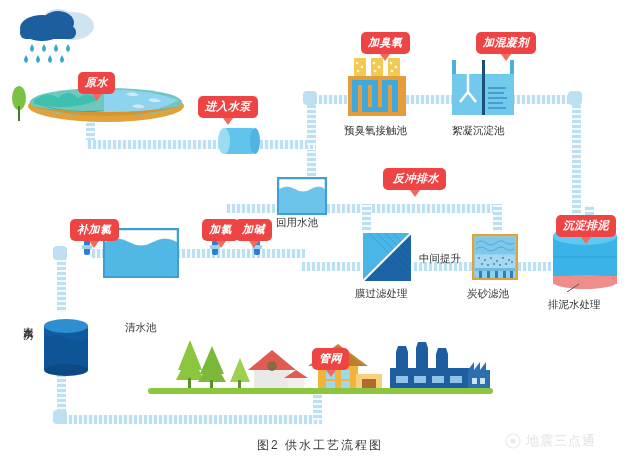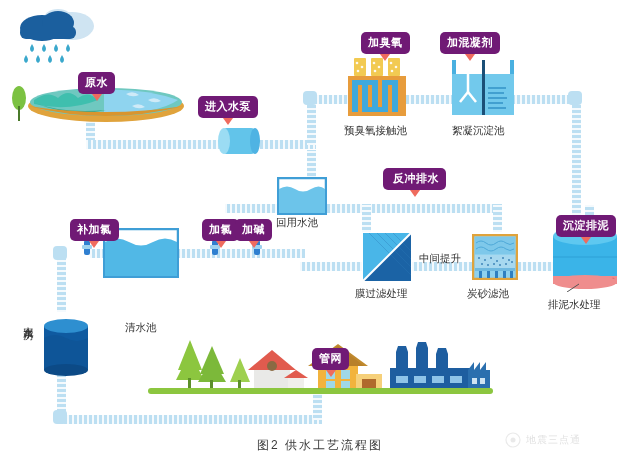--- a/index.html
+++ b/index.html
@@ -6,23 +6,23 @@
   body{
     width:640px;height:475px;overflow:hidden;background:#ffffff;
     font-family:"Liberation Sans","DejaVu Sans",sans-serif;
     position:relative;
   }
   #stage{position:absolute;inset:0;width:640px;height:475px;}
   .abs{position:absolute;}
 
   
   .tag{
-    position:absolute;background:#701a75;color:#fff;border-radius:5px;
+    position:absolute;background:#ef4444;color:#fff;border-radius:5px;
     font-size:11px;line-height:1;padding:5px 7px 6px 7px;white-space:nowrap;
-    text-align:center;font-weight:bold;letter-spacing:.5px;
+    text-align:center;font-weight:bold;letter-spacing:.5px;font-style:italic;
   }
   .tag::after{
     content:"";position:absolute;left:50%;transform:translateX(-50%);
     top:100%;border-left:5px solid transparent;border-right:5px solid transparent;
     border-top:7px solid #ef6b5e;
   }
 
   
   .cap{position:absolute;font-size:10.5px;color:#333;white-space:nowrap;text-align:left;}
   .cap.v{writing-mode:vertical-rl;text-orientation:upright;letter-spacing:1px;}
@@ -38,21 +38,21 @@
 
   
   .nozzle{position:absolute;width:6px;height:15px;background:#2f7fd0;border-radius:2px;}
   .nozzle::after{content:"";position:absolute;left:-2px;top:5px;width:10px;height:4px;background:#9fd2ef;border-radius:1px;}
 
   
   .figcap{position:absolute;left:0;right:0;text-align:center;font-size:12px;color:#3b3b3b;letter-spacing:2px;}
 
   
   .wm{position:absolute;display:flex;align-items:center;gap:5px;opacity:.30;}
-  .wm-text{font-size:10px;color:#9a9a9a;letter-spacing:1px;}
+  .wm-text{font-size:13px;color:#9a9a9a;letter-spacing:1px;}
 </style>
 </head>
 <body>
 
 <div id="stage">
 
   <div class="pipe v" style="left:86px;top:118px;height:30px;"></div>
   <div class="pipe h" style="left:86px;top:140px;width:135px;"></div>
 
   <div class="pipe h" style="left:258px;top:140px;width:58px;"></div>
@@ -342,21 +342,21 @@
   </div>
   <div class="abs" style="left:148px;top:388px;width:345px;height:6px;background:#8cc63f;border-radius:3px;"></div>
 
   <div class="nozzle" style="left:84px;top:240px;"></div>
   <div class="nozzle" style="left:212px;top:240px;"></div>
   <div class="nozzle" style="left:254px;top:240px;"></div>
 
   <div class="tag" style="left:78px;top:72px;">原水</div>
   <div class="tag" style="left:198px;top:96px;">进入水泵</div>
   <div class="tag" style="left:361px;top:32px;">加臭氧</div>
-  <div class="tag" style="left:440px;top:32px;">加混凝剂</div>
+  <div class="tag" style="left:476px;top:32px;">加混凝剂</div>
   <div class="tag" style="left:383px;top:168px;padding-left:10px;">反冲排水</div>
   <div class="tag" style="left:556px;top:215px;">沉淀排泥</div>
   <div class="tag" style="left:70px;top:219px;">补加氯</div>
   <div class="tag" style="left:202px;top:219px;">加氯</div>
   <div class="tag" style="left:235px;top:219px;">加碱</div>
   <div class="tag" style="left:312px;top:316px;margin-top:32px;">管网</div>
 
   <div class="cap" style="left:344px;top:124px;">预臭氧接触池</div>
   <div class="cap" style="left:452px;top:124px;">絮凝沉淀池</div>
   <div class="cap" style="left:276px;top:216px;">回用水池</div>

